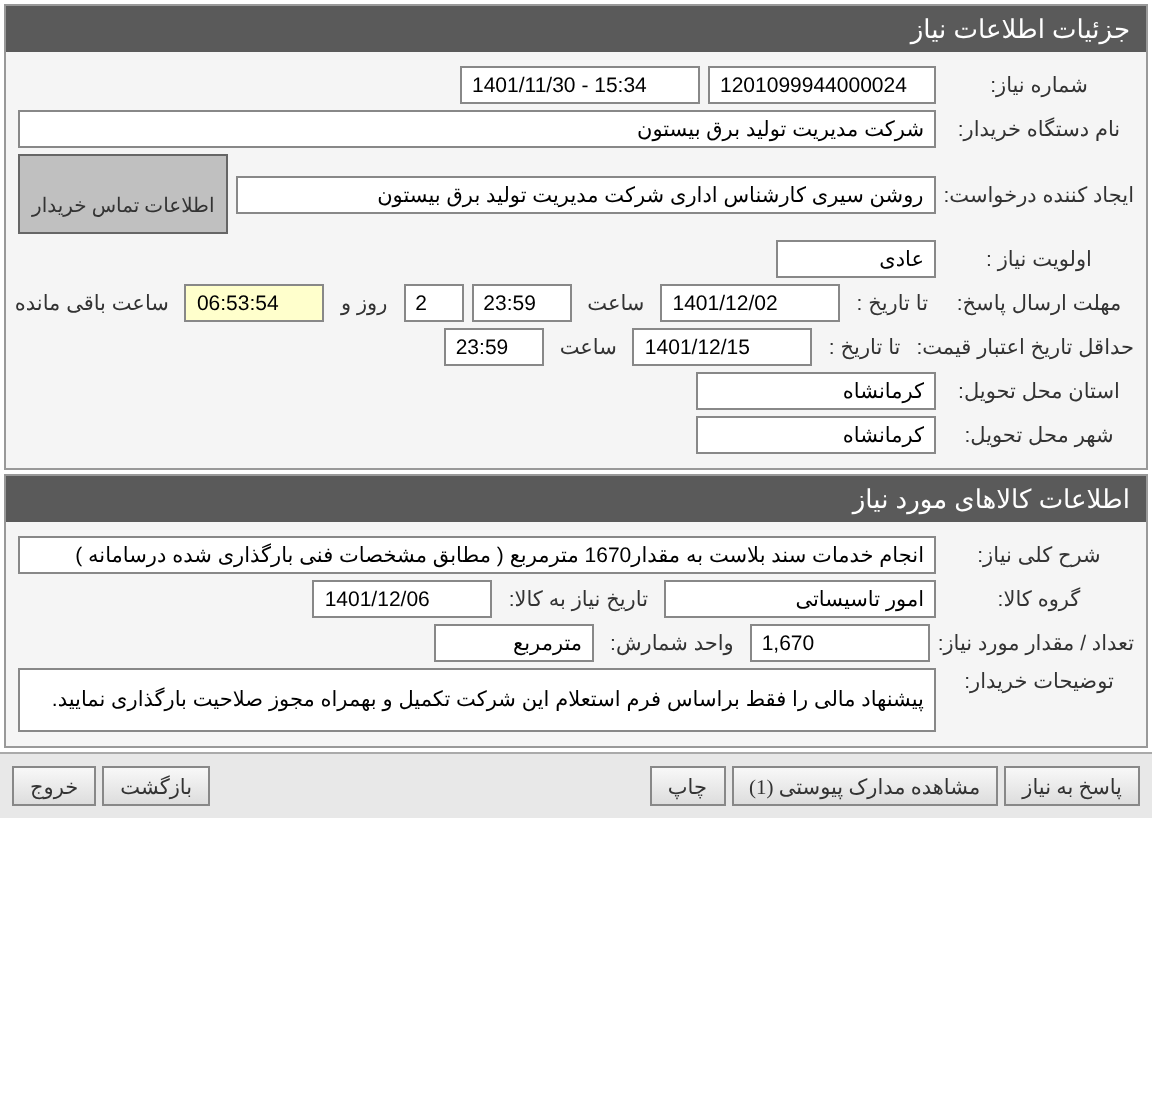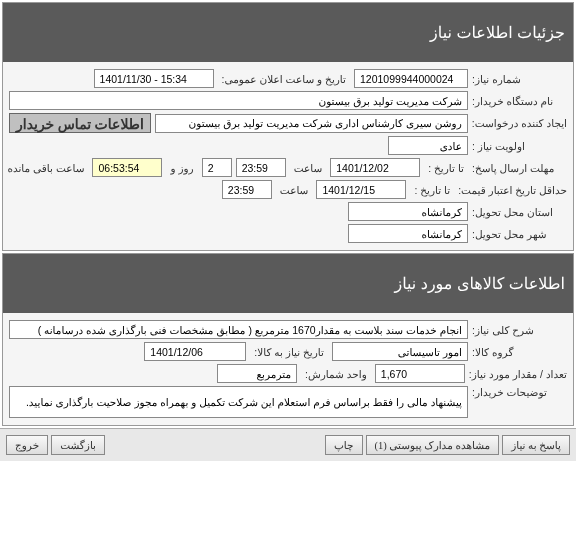--- a/index.html
+++ b/index.html
@@ -11,39 +11,39 @@
   direction: rtl;
 }
 .panel {
   border: 1px solid #999;
   margin: 2px;
   background: #f5f5f5;
 }
 .panel-header {
   background: #5a5a5a;
   color: #fff;
-  padding: 20px 8px;
-  font-size: 16px;
+  padding: 4px 8px;
+  font-size: 13px;
   font-weight: normal;
 }
 .panel-body {
   padding: 4px 6px;
 }
 .row {
   display: flex;
   align-items: center;
   margin: 3px 0;
   gap: 4px;
 }
 .label {
   color: #333;
   white-space: nowrap;
   font-size: 10.5px;
   min-width: 95px;
-  text-align: left;
+  text-align: center;
 }
 .label-inline {
   color: #333;
   white-space: nowrap;
   font-size: 10.5px;
   padding: 0 4px;
 }
 .field {
   background: #fff;
   border: 1px solid #888;
@@ -78,23 +78,22 @@
   padding: 2px 8px;
   font-size: 10.5px;
   color: #333;
   cursor: pointer;
   font-family: Tahoma;
   height: 20px;
 }
 .btn-contact {
   background: #c0c0c0;
   border: 1px solid #666;
-  padding: 2px 6px;
-  font-size: 14px;
-  font-weight: bold;
+  padding: 19px 6px;
+  font-size: 10px;
 }
 .footer-bar {
   display: flex;
   gap: 4px;
   padding: 6px;
   background: #e8e8e8;
   border-top: 1px solid #aaa;
   justify-content: space-between;
 }
 .footer-left { display: flex; gap: 3px; }
@@ -118,21 +117,20 @@
 
 <div class="content">
 
 <div class="panel">
   <div class="panel-header">جزئیات اطلاعات نیاز</div>
   <div class="panel-body">
 
     <div class="row">
       <span class="label">شماره نیاز:</span>
       <span class="field field-ltr field-fixed" style="width:114px">1201099944000024</span>
-      <span class="label-inline">تاریخ و ساعت اعلان عمومی:</span>
       <span class="field field-ltr field-fixed" style="width:120px">1401/11/30 - 15:34</span>
     </div>
 
     <div class="row">
       <span class="label">نام دستگاه خریدار:</span>
       <span class="field">شرکت مدیریت تولید برق بیستون</span>
     </div>
 
     <div class="row">
       <span class="label">ایجاد کننده درخواست:</span>
@@ -184,21 +182,21 @@
 
     <div class="row">
       <span class="label">شرح کلی نیاز:</span>
       <span class="field">انجام خدمات سند بلاست به مقدار1670 مترمربع ( مطابق مشخصات فنی بارگذاری شده درسامانه )</span>
     </div>
 
     <div class="row">
       <span class="label">گروه کالا:</span>
       <span class="field field-fixed" style="width:136px">امور تاسیساتی</span>
       <span class="label-inline">تاریخ نیاز به کالا:</span>
-      <span class="field field-ltr field-fixed" style="width:102px">1401/12/06</span>
+      <span class="field field-ltr field-fixed" style="width:90px">1401/12/06</span>
     </div>
 
 
     <div class="row">
       <span class="label">تعداد / مقدار مورد نیاز:</span>
       <span class="field field-ltr field-fixed" style="width:90px">1,670</span>
       <span class="label-inline">واحد شمارش:</span>
       <span class="field field-fixed" style="width:80px">مترمربع</span>
     </div>
 

